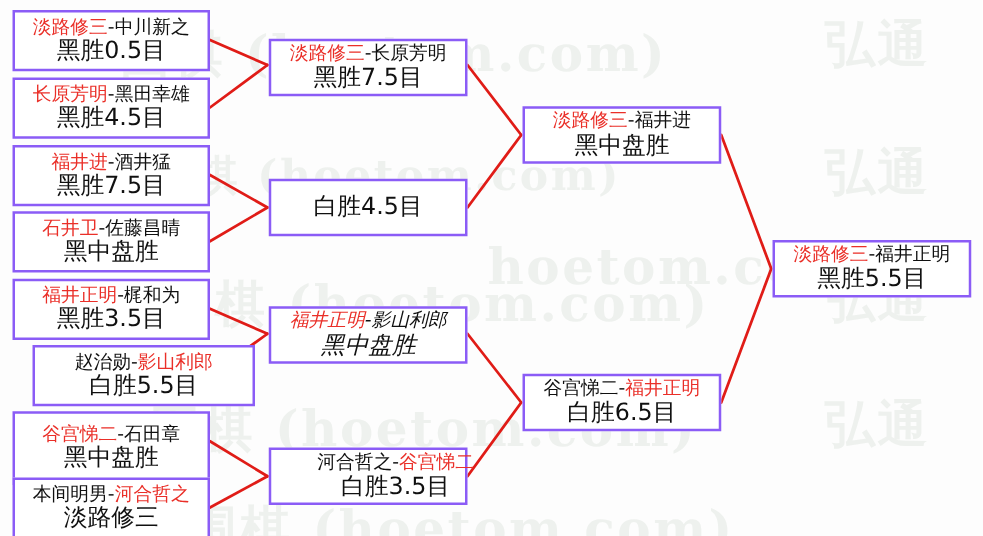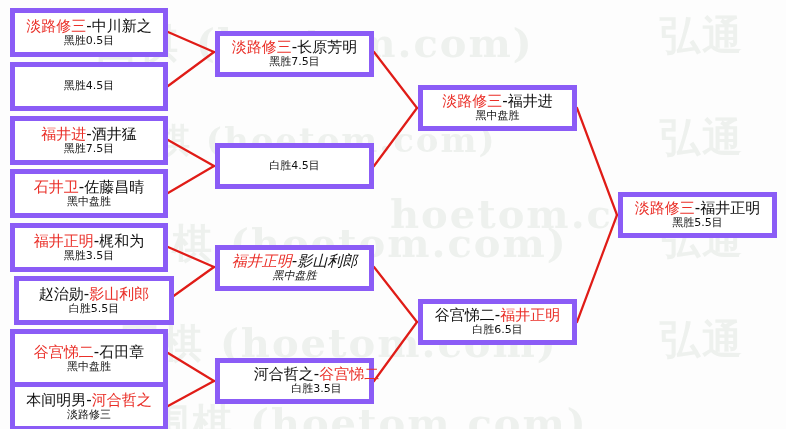--- a/index.html
+++ b/index.html
@@ -27,37 +27,37 @@
   .wm-mid{font-size:34px;}
 
   
   #links{position:absolute;left:0;top:0;width:786px;height:429px;z-index:1;pointer-events:none;}
 
   
   .box{
     position:absolute;
     box-sizing:border-box;
     background:#ffffff;
-    border:5px solid #8b5cf6;
+    border:2px solid #8b5cf6;
     z-index:2;
     display:flex;
     flex-direction:column;
     align-items:center;
     justify-content:center;
     font-family:"DejaVu Sans","Liberation Sans",sans-serif;
     line-height:1.15;
   }
   .pair{
     font-size:15px;
     color:#101010;
     white-space:nowrap;
     letter-spacing:0px;
   }
   .result{
-    font-size:11px;
+    font-size:19px;
     color:#101010;
     white-space:nowrap;
     letter-spacing:0px;
   }
   .hl{color:#ea2f28;}
   .dash{color:#101010;}
 </style>
 </head>
 <body>
 
@@ -101,39 +101,40 @@
       <path d="M577,322 L617,215"></path>
     </g>
   </svg>
 
   <div class="box" style="left:10px;top:8px;width:158px;height:49px;">
     <div class="pair"><span class="hl">淡路修三</span><span class="dash">-</span><span>中川新之</span></div>
     <div class="result">黑胜0.5目</div>
   </div>
 
   <div class="box" style="left:10px;top:62px;width:158px;height:49px;">
+    <div class="pair"><span class="hl">长原芳明</span><span class="dash">-</span><span>黑田幸雄</span></div>
     <div class="result">黑胜4.5目</div>
   </div>
 
   <div class="box" style="left:10px;top:116px;width:158px;height:49px;">
     <div class="pair"><span class="hl">福井进</span><span class="dash">-</span><span>酒井猛</span></div>
     <div class="result">黑胜7.5目</div>
   </div>
 
   <div class="box" style="left:10px;top:169px;width:158px;height:49px;text-align:center;">
     <div class="pair"><span class="hl">石井卫</span><span class="dash">-</span><span>佐藤昌晴</span></div>
     <div class="result">黑中盘胜</div>
   </div>
 
   <div class="box" style="left:10px;top:223px;width:158px;height:49px;">
     <div class="pair"><span class="hl">福井正明</span><span class="dash">-</span><span>梶和为</span></div>
     <div class="result">黑胜3.5目</div>
   </div>
 
-  <div class="box" style="left:14px;top:276px;width:160px;height:49px;">
+  <div class="box" style="left:26px;top:276px;width:178px;height:49px;">
     <div class="pair"><span>赵治勋</span><span class="dash">-</span><span class="hl">影山利郎</span></div>
     <div class="result">白胜5.5目</div>
   </div>
 
   <div class="box" style="left:10px;top:329px;width:158px;height:59px;">
     <div class="pair"><span class="hl">谷宫悌二</span><span class="dash">-</span><span>石田章</span></div>
     <div class="result">黑中盘胜</div>
   </div>
 
   <div class="box" style="left:10px;top:382px;width:158px;height:49px;">

